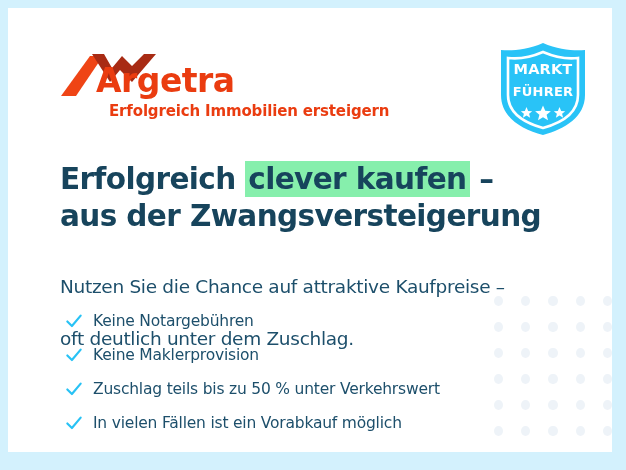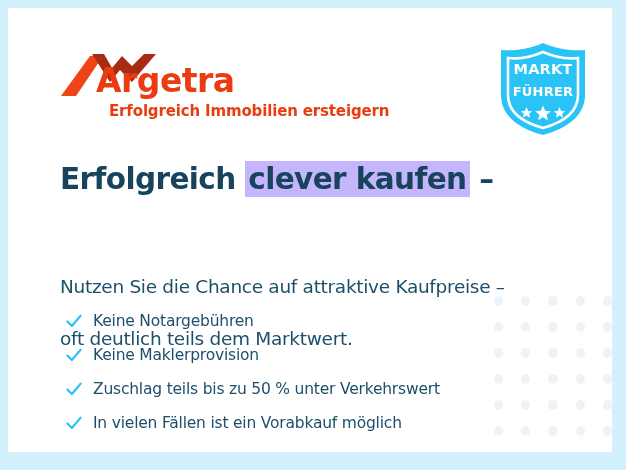--- a/index.html
+++ b/index.html
@@ -147,21 +147,21 @@
     top: 133px;
     width: 520px;
     font-family: "DejaVu Sans", sans-serif;
     font-weight: bold;
     font-size: 29.5px;
     line-height: 37px;
     color: #17445c;
     letter-spacing: -0.6px;
   }
   #headline .hl {
-    background: #c4b5fd;
+    background: #86efac;
     padding: 1px 3px;
     box-decoration-break: clone;
     -webkit-box-decoration-break: clone;
   }
   .headline-line { display: block; white-space: nowrap; }
 
   
   #subtitle {
     position: absolute;
     left: 52px;
@@ -287,25 +287,26 @@
               <polygon points="12,2 15,9 22.5,9.5 16.8,14.3 18.7,21.6 12,17.5 5.3,21.6 7.2,14.3 1.5,9.5 9,9" fill="#ffffff"></polygon>
             </svg>
         </div>
       </div>
     </div>
 
     <h1 id="headline">
       <span class="headline-line">
         <span>Erfolgreich </span><span class="hl">clever kaufen</span><span> –</span>
       </span>
+      <span class="headline-line">aus der Zwangsversteigerung</span>
     </h1>
 
     <p id="subtitle">
       <span class="subtitle-line">Nutzen Sie die Chance auf attraktive Kaufpreise –</span>
-      <span class="subtitle-line">oft deutlich teils dem Marktwert.</span>
+      <span class="subtitle-line">oft deutlich unter dem Zuschlag.</span>
     </p>
 
     <ul id="bullets" style="list-style:none;margin:0;padding:0;">
       <li class="bullet">
         <span class="bullet-check">
           <svg width="20" height="20" viewBox="0 0 24 24">
               <path d="M4 12.5 L9.5 18 L20 5.5" fill="none" stroke="#28c2f5" stroke-width="2.6" stroke-linecap="round" stroke-linejoin="round"></path>
             </svg>
         </span>
         <span class="bullet-label">Keine Notargebühren</span>

